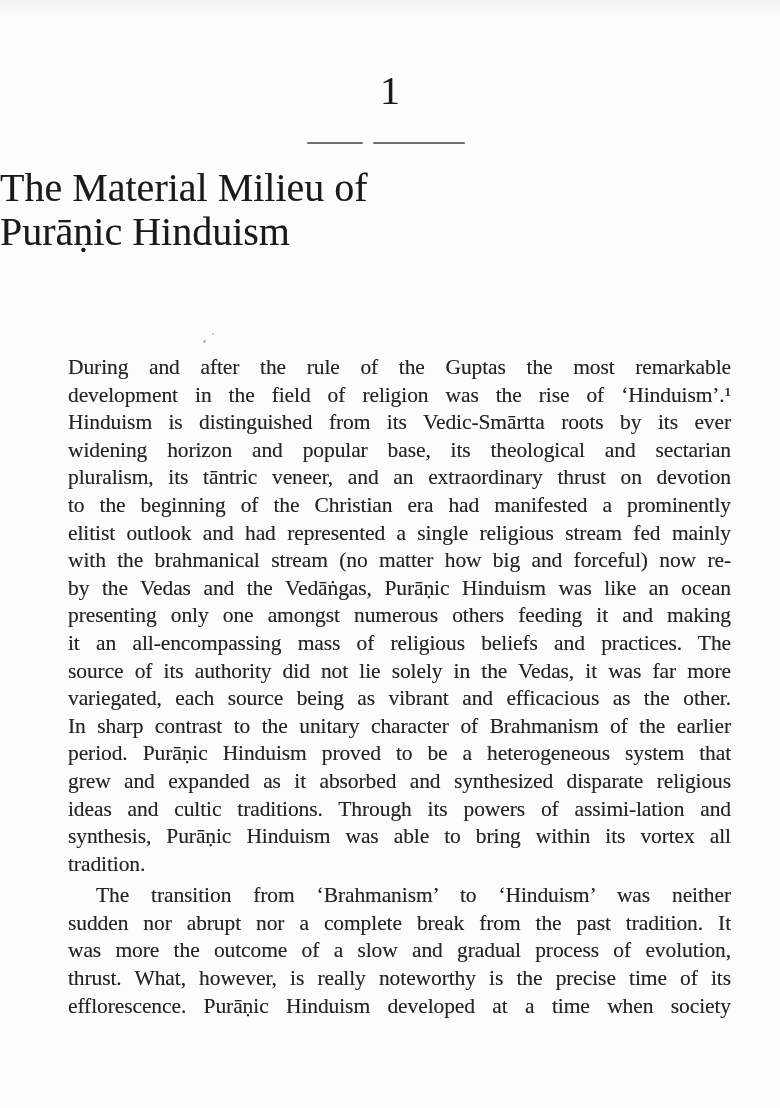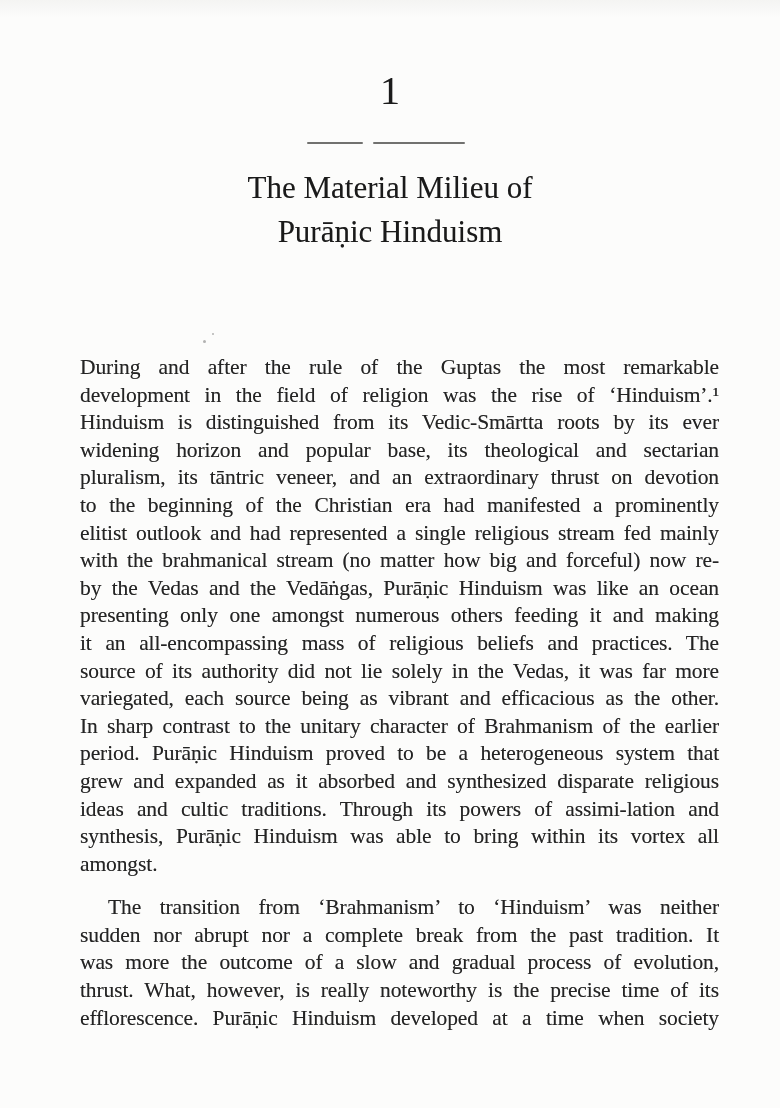--- a/index.html
+++ b/index.html
@@ -40,32 +40,32 @@
     display: block;
     height: 2px;
     background: #585856;
     opacity: 0.85;
     border-radius: 1px;
   }
   .seg-left  { width: 56px; }
   .seg-right { width: 92px; }
   .chapter-title {
     margin: 22px 0 0 0;
-    font-size: 31px;
+    font-size: 40px;
     line-height: 44px;
     font-weight: 400;
-    text-align: center;
+    text-align: left;
     color: #1a1a1a;
     text-shadow: 0 0 0.5px rgba(20,20,20,0.35);
   }
   .title-line { display: block; }
   .body-text {
     margin: 100px 45px 0 64px;
   }
-  .paragraph { margin: 16px; font-family: Liberation Serif, serif; }
+  .paragraph { margin: 4px; font-family: Liberation Serif, serif; }
   .text-line {
     font-size: 21.5px;
     line-height: 27.6px;
     letter-spacing: -0.1px;
     text-align: justify;
     text-align-last: justify;
     white-space: normal;
     text-shadow: 0 0 0.45px rgba(25,25,25,0.4);
   }
   .text-line.last-line {
@@ -117,21 +117,21 @@
         <div class="text-line">by the Vedas and the Vedāṅgas, Purāṇic Hinduism was like an ocean</div>
         <div class="text-line">presenting only one amongst numerous others feeding it and making</div>
         <div class="text-line">it an all-encompassing mass of religious beliefs and practices. The</div>
         <div class="text-line">source of its authority did not lie solely in the Vedas, it was far more</div>
         <div class="text-line">variegated, each source being as vibrant and efficacious as the other.</div>
         <div class="text-line">In sharp contrast to the unitary character of Brahmanism of the earlier</div>
         <div class="text-line">period. Purāṇic Hinduism proved to be a heterogeneous system that</div>
         <div class="text-line">grew and expanded as it absorbed and synthesized disparate religious</div>
         <div class="text-line">ideas and cultic traditions. Through its powers of assimi-lation and</div>
         <div class="text-line">synthesis, Purāṇic Hinduism was able to bring within its vortex all</div>
-        <div class="text-line last-line">amongst.</div>
+        <div class="text-line last-line">tradition.</div>
       </div>
       <div class="paragraph">
         <div class="text-line indented">The transition from ‘Brahmanism’ to ‘Hinduism’ was neither</div>
         <div class="text-line">sudden nor abrupt nor a complete break from the past tradition. It</div>
         <div class="text-line">was more the outcome of a slow and gradual process of evolution,</div>
         <div class="text-line">thrust. What, however, is really noteworthy is the precise time of its</div>
         <div class="text-line">efflorescence. Purāṇic Hinduism developed at a time when society</div>
       </div>
     </div>
 </div>

